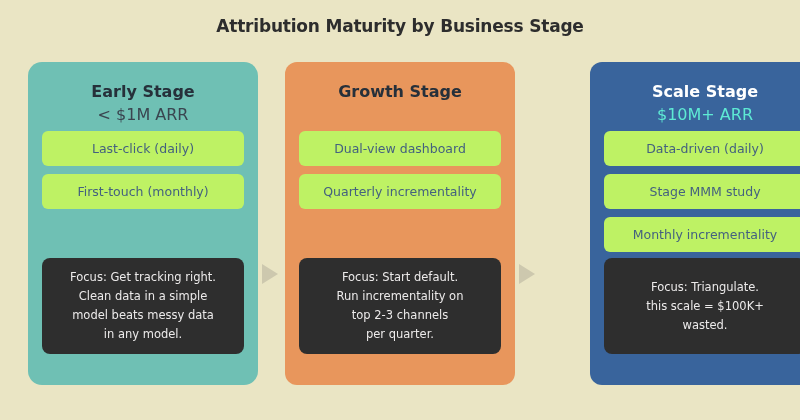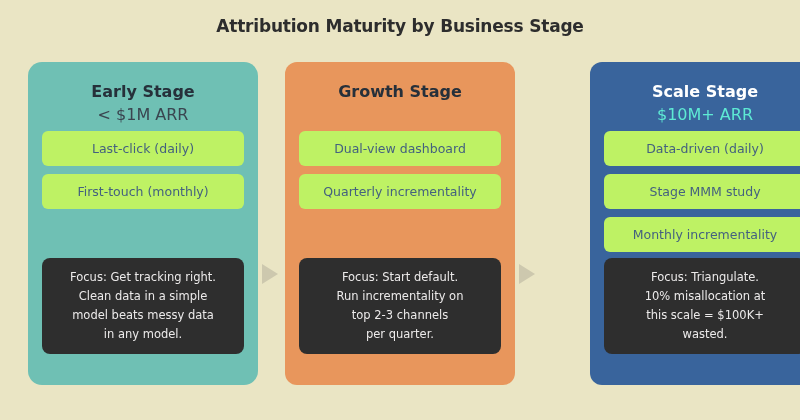--- a/index.html
+++ b/index.html
@@ -168,19 +168,18 @@
   <div class="stage-card card-scale">
     <div class="card-title">Scale Stage</div>
     <div class="card-subtitle">$10M+ ARR</div>
     <div class="chip-list">
       <div class="chip">Data-driven (daily)</div>
       <div class="chip">Stage MMM study</div>
       <div class="chip">Monthly incrementality</div>
     </div>
     <div class="focus-box">
       <div class="focus-line">Focus: Triangulate.</div>
-      <div class="focus-line">10% misallocation at</div>
       <div class="focus-line">this scale = $100K+</div>
       <div class="focus-line">wasted.</div>
     </div>
   </div>
 
 </div>
 
 </body></html>

